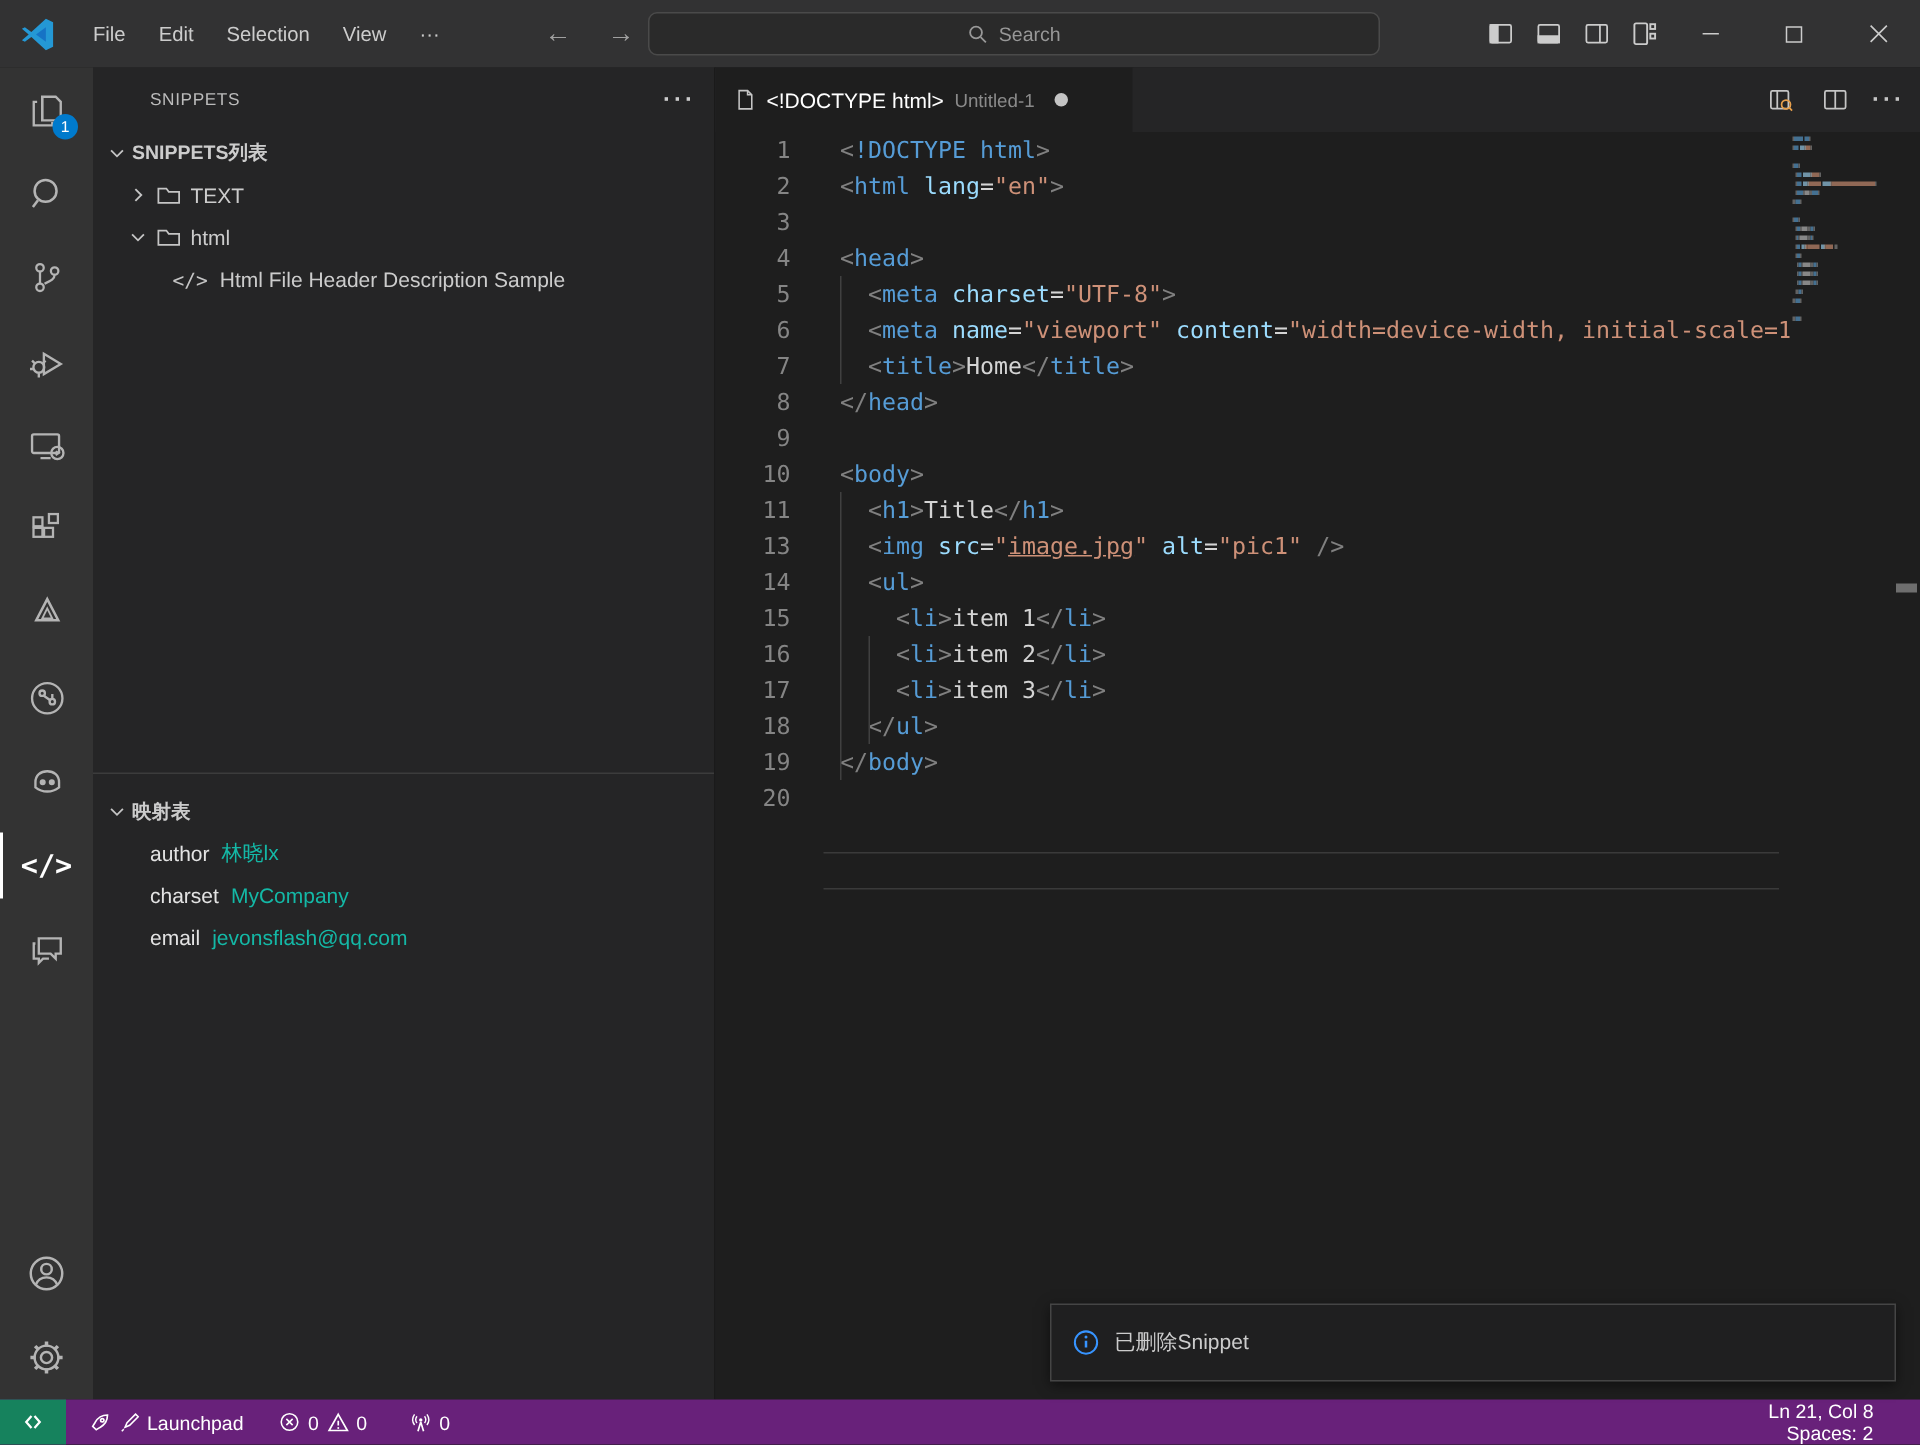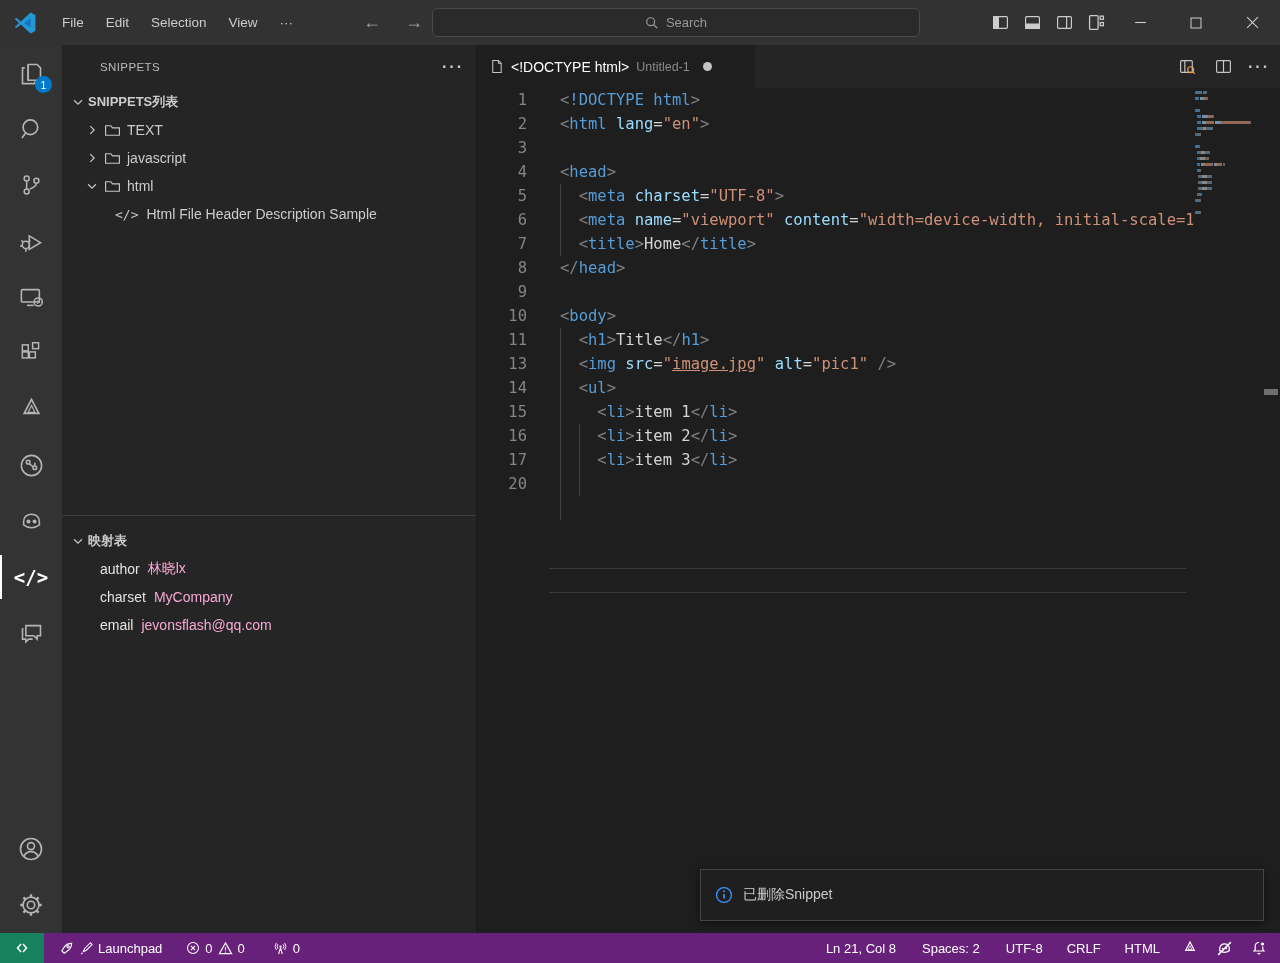--- a/index.html
+++ b/index.html
@@ -42,21 +42,21 @@
   .sidebar-header { height:43px; display:flex; align-items:center; justify-content:space-between; padding:0 12px 0 20px;margin-left:18px; }
   .sidebar-title { font-size:11.5px; letter-spacing:.4px; color:#bbbbbb; }
   .pane-rows { position:absolute; left:0; right:0; }
   .tree-row { height:28px; display:flex; align-items:center; font-size:14px; color:#cccccc; cursor:pointer; }
   .tree-row .twisty { width:16px; height:16px; color:#c5c5c5; display:flex; align-items:center; justify-content:center; }
   .tree-row .f-icon { margin:0 6px 0 4px; color:#c5c5c5; }
   .section-row { font-weight:bold; font-size:13px; }
   .map-divider { position:absolute; left:0; right:0; top:470px; height:1px; background:#3c3c3c; }
   .kv-row { height:28px; display:flex; align-items:center; padding-left:38px; font-size:14px; }
   .kv-key { color:#e3e3e3; margin-right:8px; }
-  .kv-val { color:#f9a8d4; }
+  .kv-val { color:#14b8a6; }
 
   
   .editor { flex:1; position:relative; background:#1e1e1e; }
   .tabbar { height:43px; background:#252526; display:flex; position:relative; }
   .tab { height:43px; background:#1e1e1e; display:flex; align-items:center; padding:0 12px; gap:7px;
     border-right:1px solid #252526; min-width:279px; }
   .tab-label { font-size:14px; color:#ffffff; white-space:pre; }
   .tab-desc { font-size:12.5px; color:#8a8a8a; }
   .dirty-dot { width:9px; height:9px; border-radius:50%; background:#c4c4c4; margin-left:6px; }
   .editor-actions { position:absolute; right:8px; top:0; height:43px; display:flex; align-items:center; gap:10px; color:#c5c5c5; }
@@ -84,21 +84,21 @@
     border:1px solid #454545; box-shadow:0 2px 8px rgba(0,0,0,.5); display:flex; align-items:center;
     padding:0 14px; gap:10px; z-index:30; }
   .toast-text { font-size:14px; color:#cccccc; }
 
   
   .statusbar { position:absolute; left:0; bottom:0; width:1280px; height:30px;
     background:var(--status-purple,#68217a); display:flex; align-items:flex-start; color:#ffffff; font-size:13px; }
   .sb-remote { height:30px; background:var(--remote-green,#16825d); display:flex; align-items:center;
     justify-content:center; width:44px; color:#fff; }
   .sb-item { display:flex; align-items:center; gap:5px; padding:0 7px; height:100%; white-space:nowrap; }
-  .sb-right { margin-left:auto; display:flex; align-items:center; height:100%; padding-right:6px; }
+  .sb-right { margin-left:auto; display:flex; align-items:center; height:100%; padding-right:24px;flex-direction:column; }
   .sb-icon { display:flex; align-items:center; }
 </style>
 </head>
 <body>
 
 <div class="titlebar">
   <span class="logo">
     <svg viewBox="0 0 24 24" width="24" height="24">
       <path fill="#2498d5" d="M17.6 1.5 L7.9 10.4 L3.6 7.1 L1.6 8.1 L6.1 12 L1.6 15.9 L3.6 16.9 L7.9 13.6 L17.6 22.5 L22.4 20.1 V3.9 Z"></path>
       <path fill="#1673c5" d="M17.6 7.2 V16.8 L11 12 Z"></path>
@@ -283,33 +283,20 @@
             <svg width="14" height="14" viewBox="0 0 16 16" fill="none" stroke="currentColor" stroke-width="1.4">
               <path d="m6 3.5 4.5 4.5L6 12.5"></path>
             </svg>
           </span>
           <span class="f-icon">
             <svg width="17" height="17" viewBox="0 0 16 16" fill="none" stroke="currentColor" stroke-width="1.1">
               <path d="M1.5 3.5h5l1.5 2h6.5v7h-13z"></path>
             </svg>
           </span>
           <span>TEXT</span>
-        </div>
-        <div class="tree-row">
-          <span class="twisty" style="margin-left:22px">
-            <svg width="14" height="14" viewBox="0 0 16 16" fill="none" stroke="currentColor" stroke-width="1.4">
-              <path d="m6 3.5 4.5 4.5L6 12.5"></path>
-            </svg>
-          </span>
-          <span class="f-icon">
-            <svg width="17" height="17" viewBox="0 0 16 16" fill="none" stroke="currentColor" stroke-width="1.1">
-              <path d="M1.5 3.5h5l1.5 2h6.5v7h-13z"></path>
-            </svg>
-          </span>
-          <span>javascript</span>
         </div>
         <div class="tree-row">
           <span class="twisty" style="margin-left:22px">
             <svg width="14" height="14" viewBox="0 0 16 16" fill="none" stroke="currentColor" stroke-width="1.4">
               <path d="m3.5 6 4.5 4.5L12.5 6"></path>
             </svg>
           </span>
           <span class="f-icon">
             <svg width="17" height="17" viewBox="0 0 16 16" fill="none" stroke="currentColor" stroke-width="1.1">
               <path d="M1.5 3.5h5l1.5 2h6.5v7h-13z"></path>
@@ -389,20 +376,22 @@
           <div class="code-line"><span class="ln">7</span><span class="code-pre"><span class="tk-x">  </span><span class="tk-p">&lt;</span><span class="tk-t">title</span><span class="tk-p">&gt;</span><span class="tk-x">Home</span><span class="tk-p">&lt;/</span><span class="tk-t">title</span><span class="tk-p">&gt;</span></span></div>
           <div class="code-line"><span class="ln">8</span><span class="code-pre"><span class="tk-p">&lt;/</span><span class="tk-t">head</span><span class="tk-p">&gt;</span></span></div>
           <div class="code-line"><span class="ln">9</span><span class="code-pre"></span></div>
           <div class="code-line"><span class="ln">10</span><span class="code-pre"><span class="tk-p">&lt;</span><span class="tk-t">body</span><span class="tk-p">&gt;</span></span></div>
           <div class="code-line"><span class="ln">11</span><span class="code-pre"><span class="tk-x">  </span><span class="tk-p">&lt;</span><span class="tk-t">h1</span><span class="tk-p">&gt;</span><span class="tk-x">Title</span><span class="tk-p">&lt;/</span><span class="tk-t">h1</span><span class="tk-p">&gt;</span></span></div>
           <div class="code-line"><span class="ln">13</span><span class="code-pre"><span class="tk-x">  </span><span class="tk-p">&lt;</span><span class="tk-t">img</span><span class="tk-x"> </span><span class="tk-a">src</span><span class="tk-x">=</span><span class="tk-s">"</span><span class="tk-u">image.jpg</span><span class="tk-s">"</span><span class="tk-x"> </span><span class="tk-a">alt</span><span class="tk-x">=</span><span class="tk-s">"pic1"</span><span class="tk-x"> </span><span class="tk-p">/&gt;</span></span></div>
           <div class="code-line"><span class="ln">14</span><span class="code-pre"><span class="tk-x">  </span><span class="tk-p">&lt;</span><span class="tk-t">ul</span><span class="tk-p">&gt;</span></span></div>
           <div class="code-line"><span class="ln">15</span><span class="code-pre"><span class="tk-x">    </span><span class="tk-p">&lt;</span><span class="tk-t">li</span><span class="tk-p">&gt;</span><span class="tk-x">item 1</span><span class="tk-p">&lt;/</span><span class="tk-t">li</span><span class="tk-p">&gt;</span></span></div>
           <div class="code-line"><span class="ln">16</span><span class="code-pre"><span class="tk-x">    </span><span class="tk-p">&lt;</span><span class="tk-t">li</span><span class="tk-p">&gt;</span><span class="tk-x">item 2</span><span class="tk-p">&lt;/</span><span class="tk-t">li</span><span class="tk-p">&gt;</span></span></div>
           <div class="code-line"><span class="ln">17</span><span class="code-pre"><span class="tk-x">    </span><span class="tk-p">&lt;</span><span class="tk-t">li</span><span class="tk-p">&gt;</span><span class="tk-x">item 3</span><span class="tk-p">&lt;/</span><span class="tk-t">li</span><span class="tk-p">&gt;</span></span></div>
+          <div class="code-line"><span class="ln">18</span><span class="code-pre"><span class="tk-x">  </span><span class="tk-p">&lt;/</span><span class="tk-t">ul</span><span class="tk-p">&gt;</span></span></div>
+          <div class="code-line"><span class="ln">19</span><span class="code-pre"><span class="tk-p">&lt;/</span><span class="tk-t">body</span><span class="tk-p">&gt;</span></span></div>
           <div class="code-line"><span class="ln">20</span><span class="code-pre"></span></div>
         </div>
       <div class="indent-guide" style="left:83px; top:96px;  height:72px;"></div>
       <div class="indent-guide" style="left:83px; top:240px; height:192px;"></div>
       <div class="indent-guide" style="left:102px; top:336px; height:72px;"></div>
       <div class="curline-box"></div>
       <div class="minimap" id="minimap">
           <div class="mm-line">
             <span style="width: 1px; background: rgb(111, 111, 111);"></span>
             <span style="width: 6px; background: rgb(75, 127, 166);"></span>

